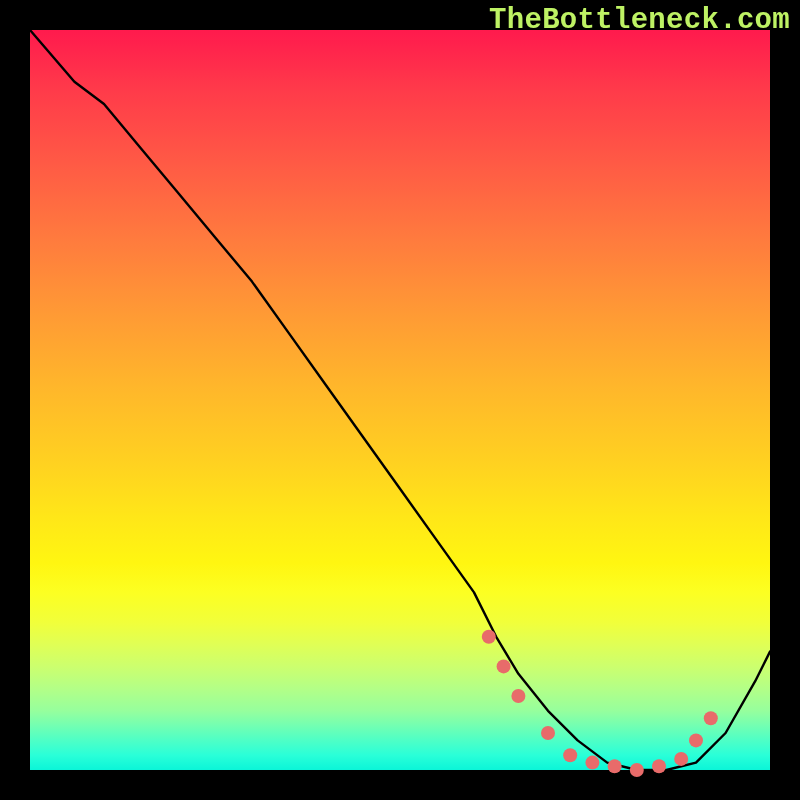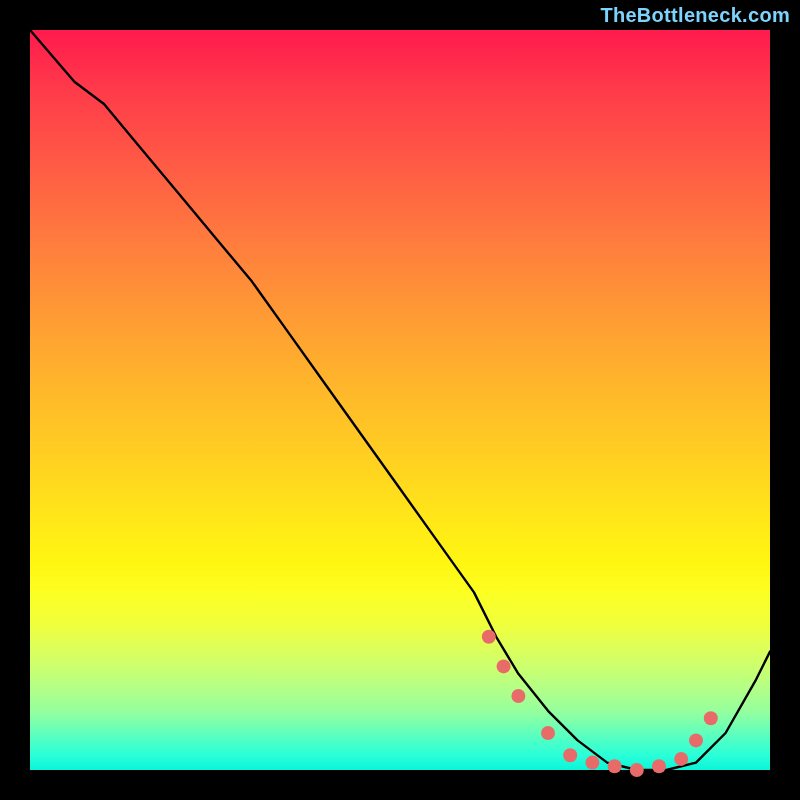--- a/index.html
+++ b/index.html
@@ -14,25 +14,25 @@
   .frame {
     position: relative;
     width: 800px;
     height: 800px;
     background: #000;
   }
   .watermark {
     position: absolute;
     top: 4px;
     right: 10px;
-    color: #7dd3fc;
-    font-size: 20px;
+    color: #bef264;
+    font-size: 29px;
     font-weight: 600;
     letter-spacing: 0.3px;
-    font-family: Liberation Sans, sans-serif;
+    font-family: Liberation Mono, monospace;
   }
   .plot-area {
     position: absolute;
     left: 30px;
     top: 30px;
     width: 740px;
     height: 740px;
     
     background: linear-gradient(
       to bottom,

